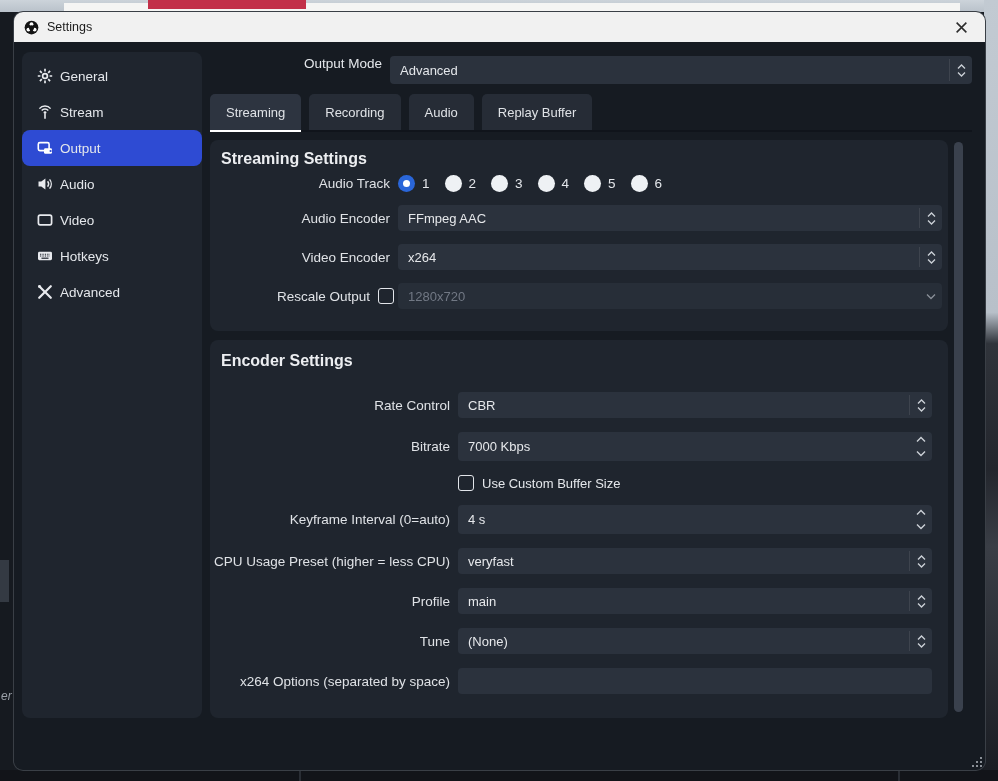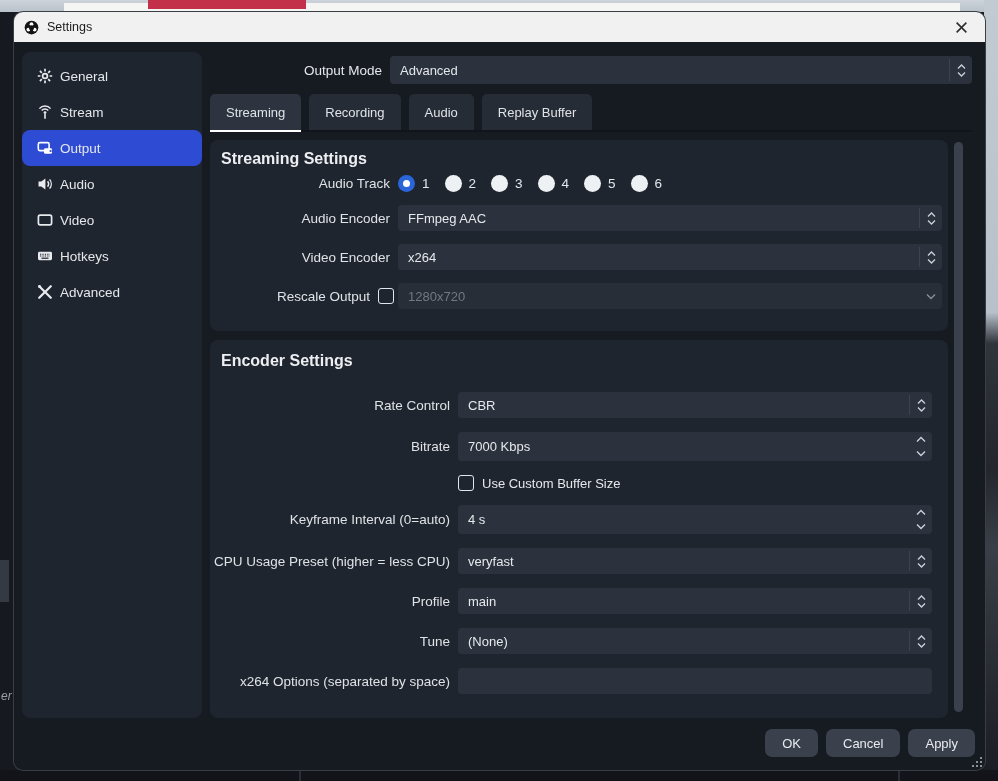--- a/index.html
+++ b/index.html
@@ -35,21 +35,21 @@
 
   
   .sidebar { position:absolute; left:8px; top:40px; width:180px; height:666px;
     background:#1f252e; border-radius:8px; padding-top:6px; }
   .side-item { height:36px; display:flex; align-items:center; padding-left:15px; gap:7px;
     border-radius:8px; color:#e4e7eb; font-size:13.5px; }
   .side-item.selected { background:#2e4bd3; }
   .side-item svg { flex:0 0 auto; }
 
   
-  .outputmode { position:absolute; left:196px; top:44px; right:13px; height:28px; display:flex; align-items:center; }
+  .outputmode { position:absolute; left:196px; top:44px; right:13px; height:28px; display:flex; }
   .outputmode .om-label { width:172px; text-align:right; margin-right:8px; font-size:13.5px; }
 
   
   .tabs { position:absolute; left:196px; top:82px; right:13px; height:38px;
     display:flex; gap:8px; border-bottom:2px solid #10141b; align-items:stretch; }
   .tab { position:relative; padding:0 16px; background:#262c36; border-radius:5px 5px 0 0;
     display:flex; align-items:center; font-size:13px; color:#dfe2e6; }
   .tab.active { background:#2d3440; }
   .tab.active::after { content:""; position:absolute; left:0; right:0; bottom:-2px; height:2px; background:#ffffff; }
 
@@ -417,25 +417,20 @@
       <div class="row">
         <span class="lbl">x264 Options (separated by space)</span>
         <div class="ctl" style="display:flex">
           <input class="text-input" value="" style="">
         </div>
       </div>
     </section>
 
     <div class="scrollbar-thumb"></div>
 
-    <div class="footer">
-      <button class="btn">OK</button>
-      <button class="btn">Cancel</button>
-      <button class="btn">Apply</button>
-    </div>
     <div class="resize-grip">
         <i></i>
         <i></i>
         <i></i>
         <i></i>
         <i></i>
         <i></i>
       </div>
   </div>
 </div>

